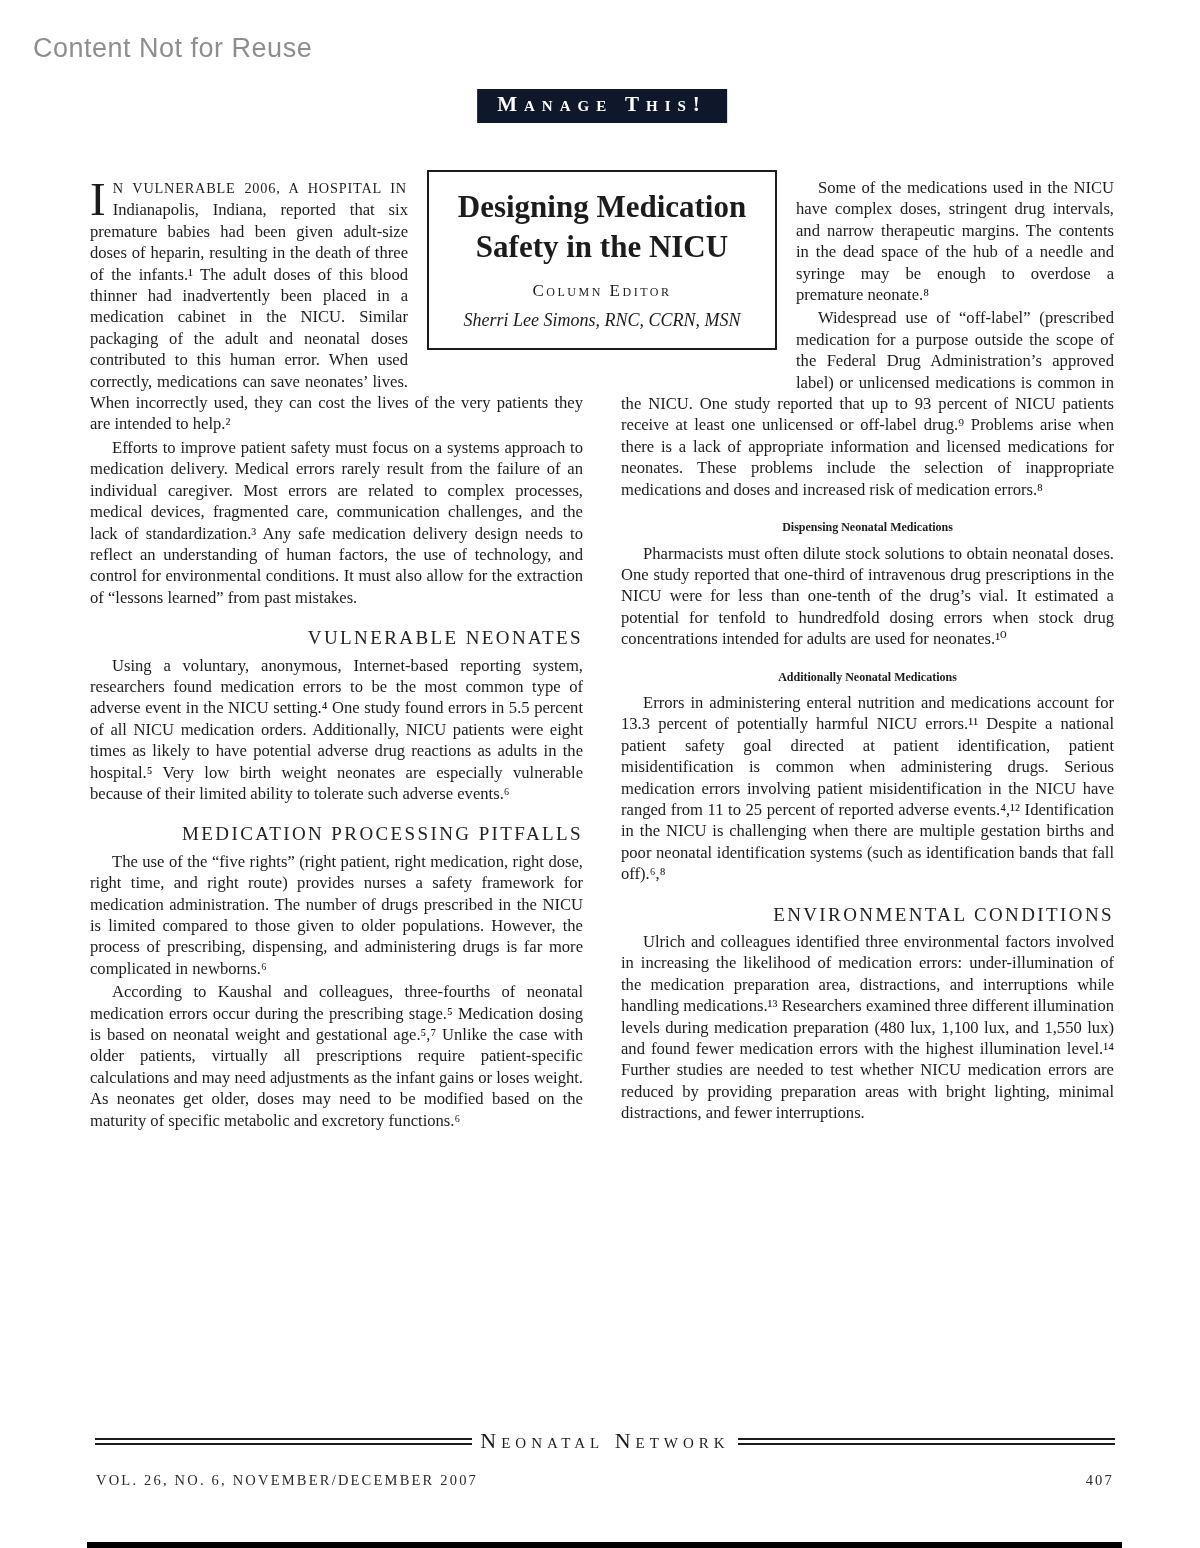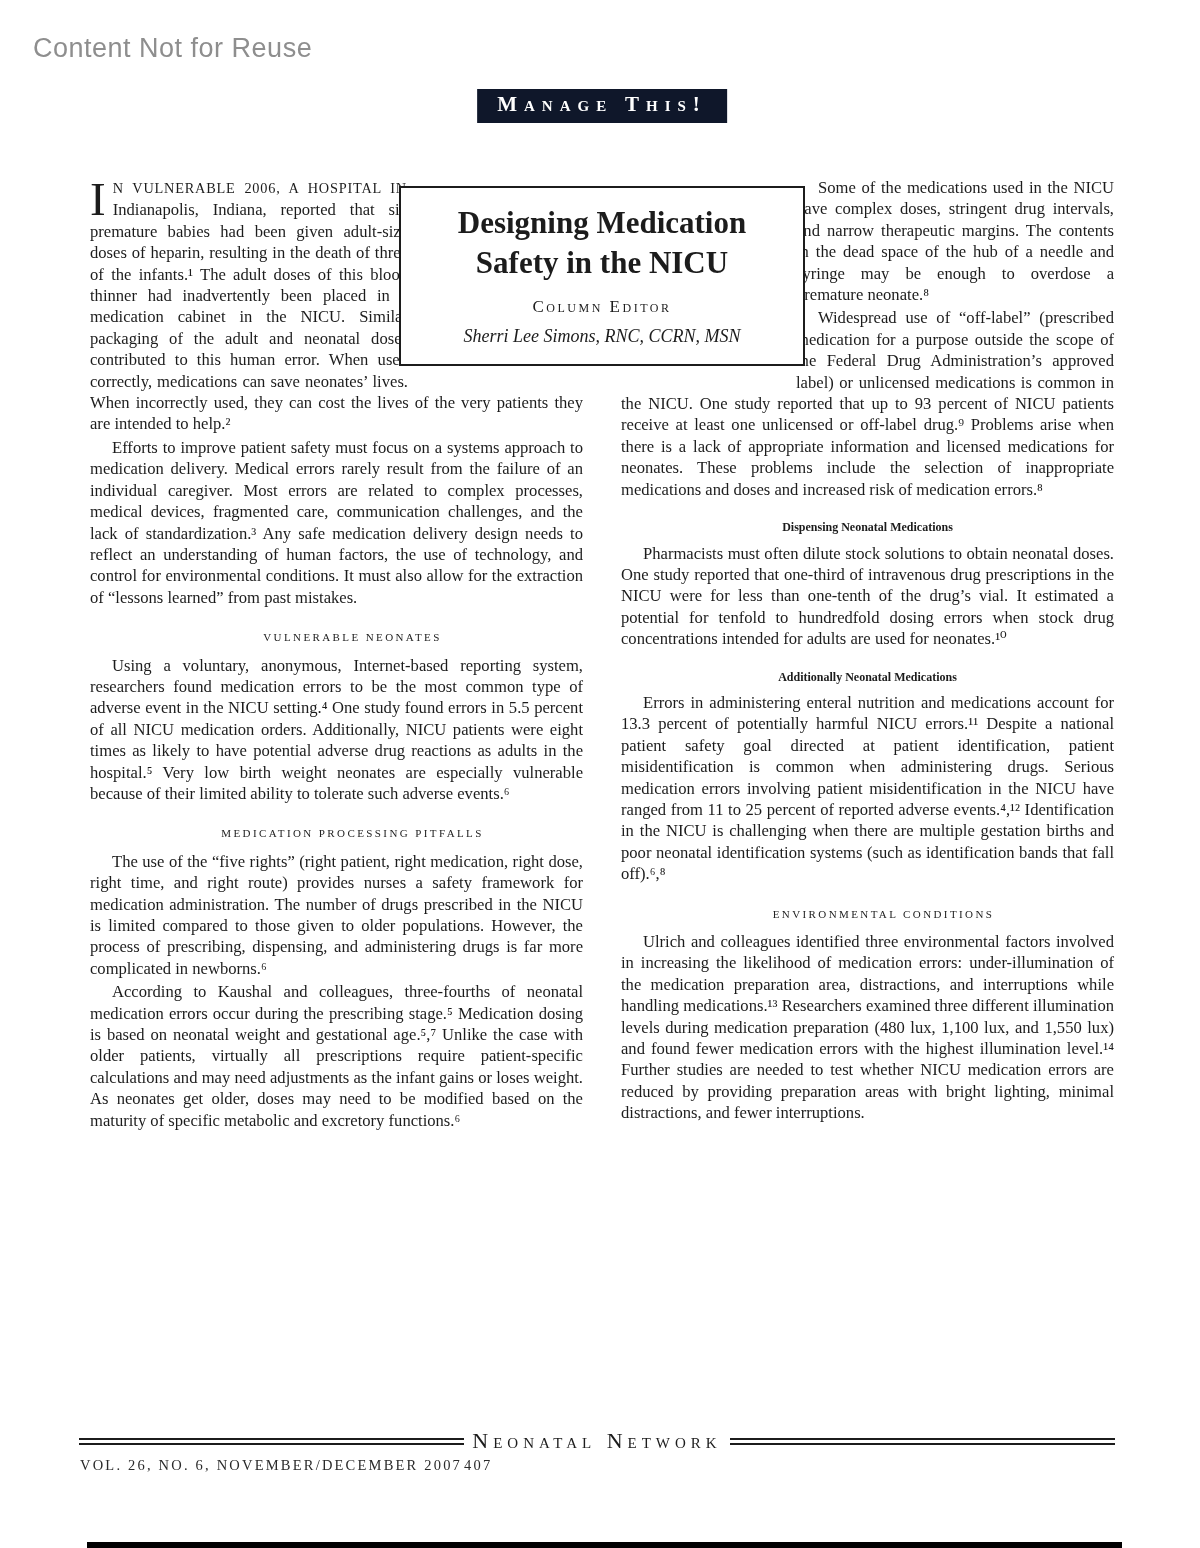--- a/index.html
+++ b/index.html
@@ -14,22 +14,22 @@
     font-family:"Liberation Sans","DejaVu Sans",sans-serif;
     font-size:27px; color:#8e8e8e; letter-spacing:0.5px;
   }
   .banner {
     position:absolute; top:87px; left:50%; transform:translateX(-50%);
     background:#0f172a; color:#ffffff; padding:3px 20px 6px 20px;
     font-size:21px; font-weight:bold; font-variant:small-caps;
     letter-spacing:7px; white-space:nowrap;
   }
   .title-box {
-    position:absolute; top:184px; left:50%; transform:translateX(-50%);
-    width:406px; border:2px solid #1c1c1c; background:#ffffff;
+    position:absolute; top:168px; left:50%; transform:translateX(-50%);
+    width:350px; border:2px solid #1c1c1c; background:#ffffff;
     text-align:center; padding:15px 8px 16px 8px; z-index:2;
   }
   .title-line { font-size:31px; font-weight:bold; line-height:1.22; }
   .editor-label { font-variant:small-caps; letter-spacing:2.5px; font-size:17px; margin-top:13px; }
   .editor-name  { font-style:italic; font-size:18px; margin-top:7px; }
 
   .content {
     position:absolute; top:172px; left:85px; width:1030px;
     display:flex; gap:34px;
   }
@@ -39,37 +39,37 @@
 
   .para { text-indent:22px; }
   .para-intro { text-indent:0; }
   .dropcap {
     float:left; font-size:47px; line-height:38px;
     padding:3px 6px 0 0; font-weight:normal;
   }
   .lead-caps { font-size:14.3px; letter-spacing:0.8px; }
 
   h2.section {
-    font-size:11px; font-weight:normal; letter-spacing:2.4px;
-    margin-top:17px; margin-bottom:4px; text-align:center; color:#222222;margin-left:32px;
+    font-size:19px; font-weight:normal; letter-spacing:2.4px;
+    margin-top:17px; margin-bottom:4px; text-align:right; color:#222222;margin-left:32px;
   }
   h3.sub {
     font-size:12px; font-weight:bold; text-align:center;
     margin-top:15px; margin-bottom:2px;
   }
 
-  .footer { position:absolute; left:75px; right:85px; top:1424px; }
+  .footer { position:absolute; left:91px; right:85px; top:1424px; }
   .journal-row { display:flex; align-items:center; }
   .rule { flex:1; height:7px; border-top:2px solid #1c1c1c; border-bottom:2px solid #1c1c1c; }
   .journal-name {
     font-variant:small-caps; font-size:22px; letter-spacing:5px;
     padding:0 8px; white-space:nowrap;
   }
   .vol-row {
-    display:flex; justify-content:flex-start; 
+    display:flex; justify-content:space-between; margin-top:15px;
     font-size:14.5px; letter-spacing:2.2px; color:#2a2a2a;
   }
   .bottom-bar { position:absolute; left:85px; right:80px; bottom:0; height:8px; background:#000000; }
 </style>
 </head>
 <body>
 
 <div class="page">
 
   <div class="watermark">Content Not for Reuse</div>

